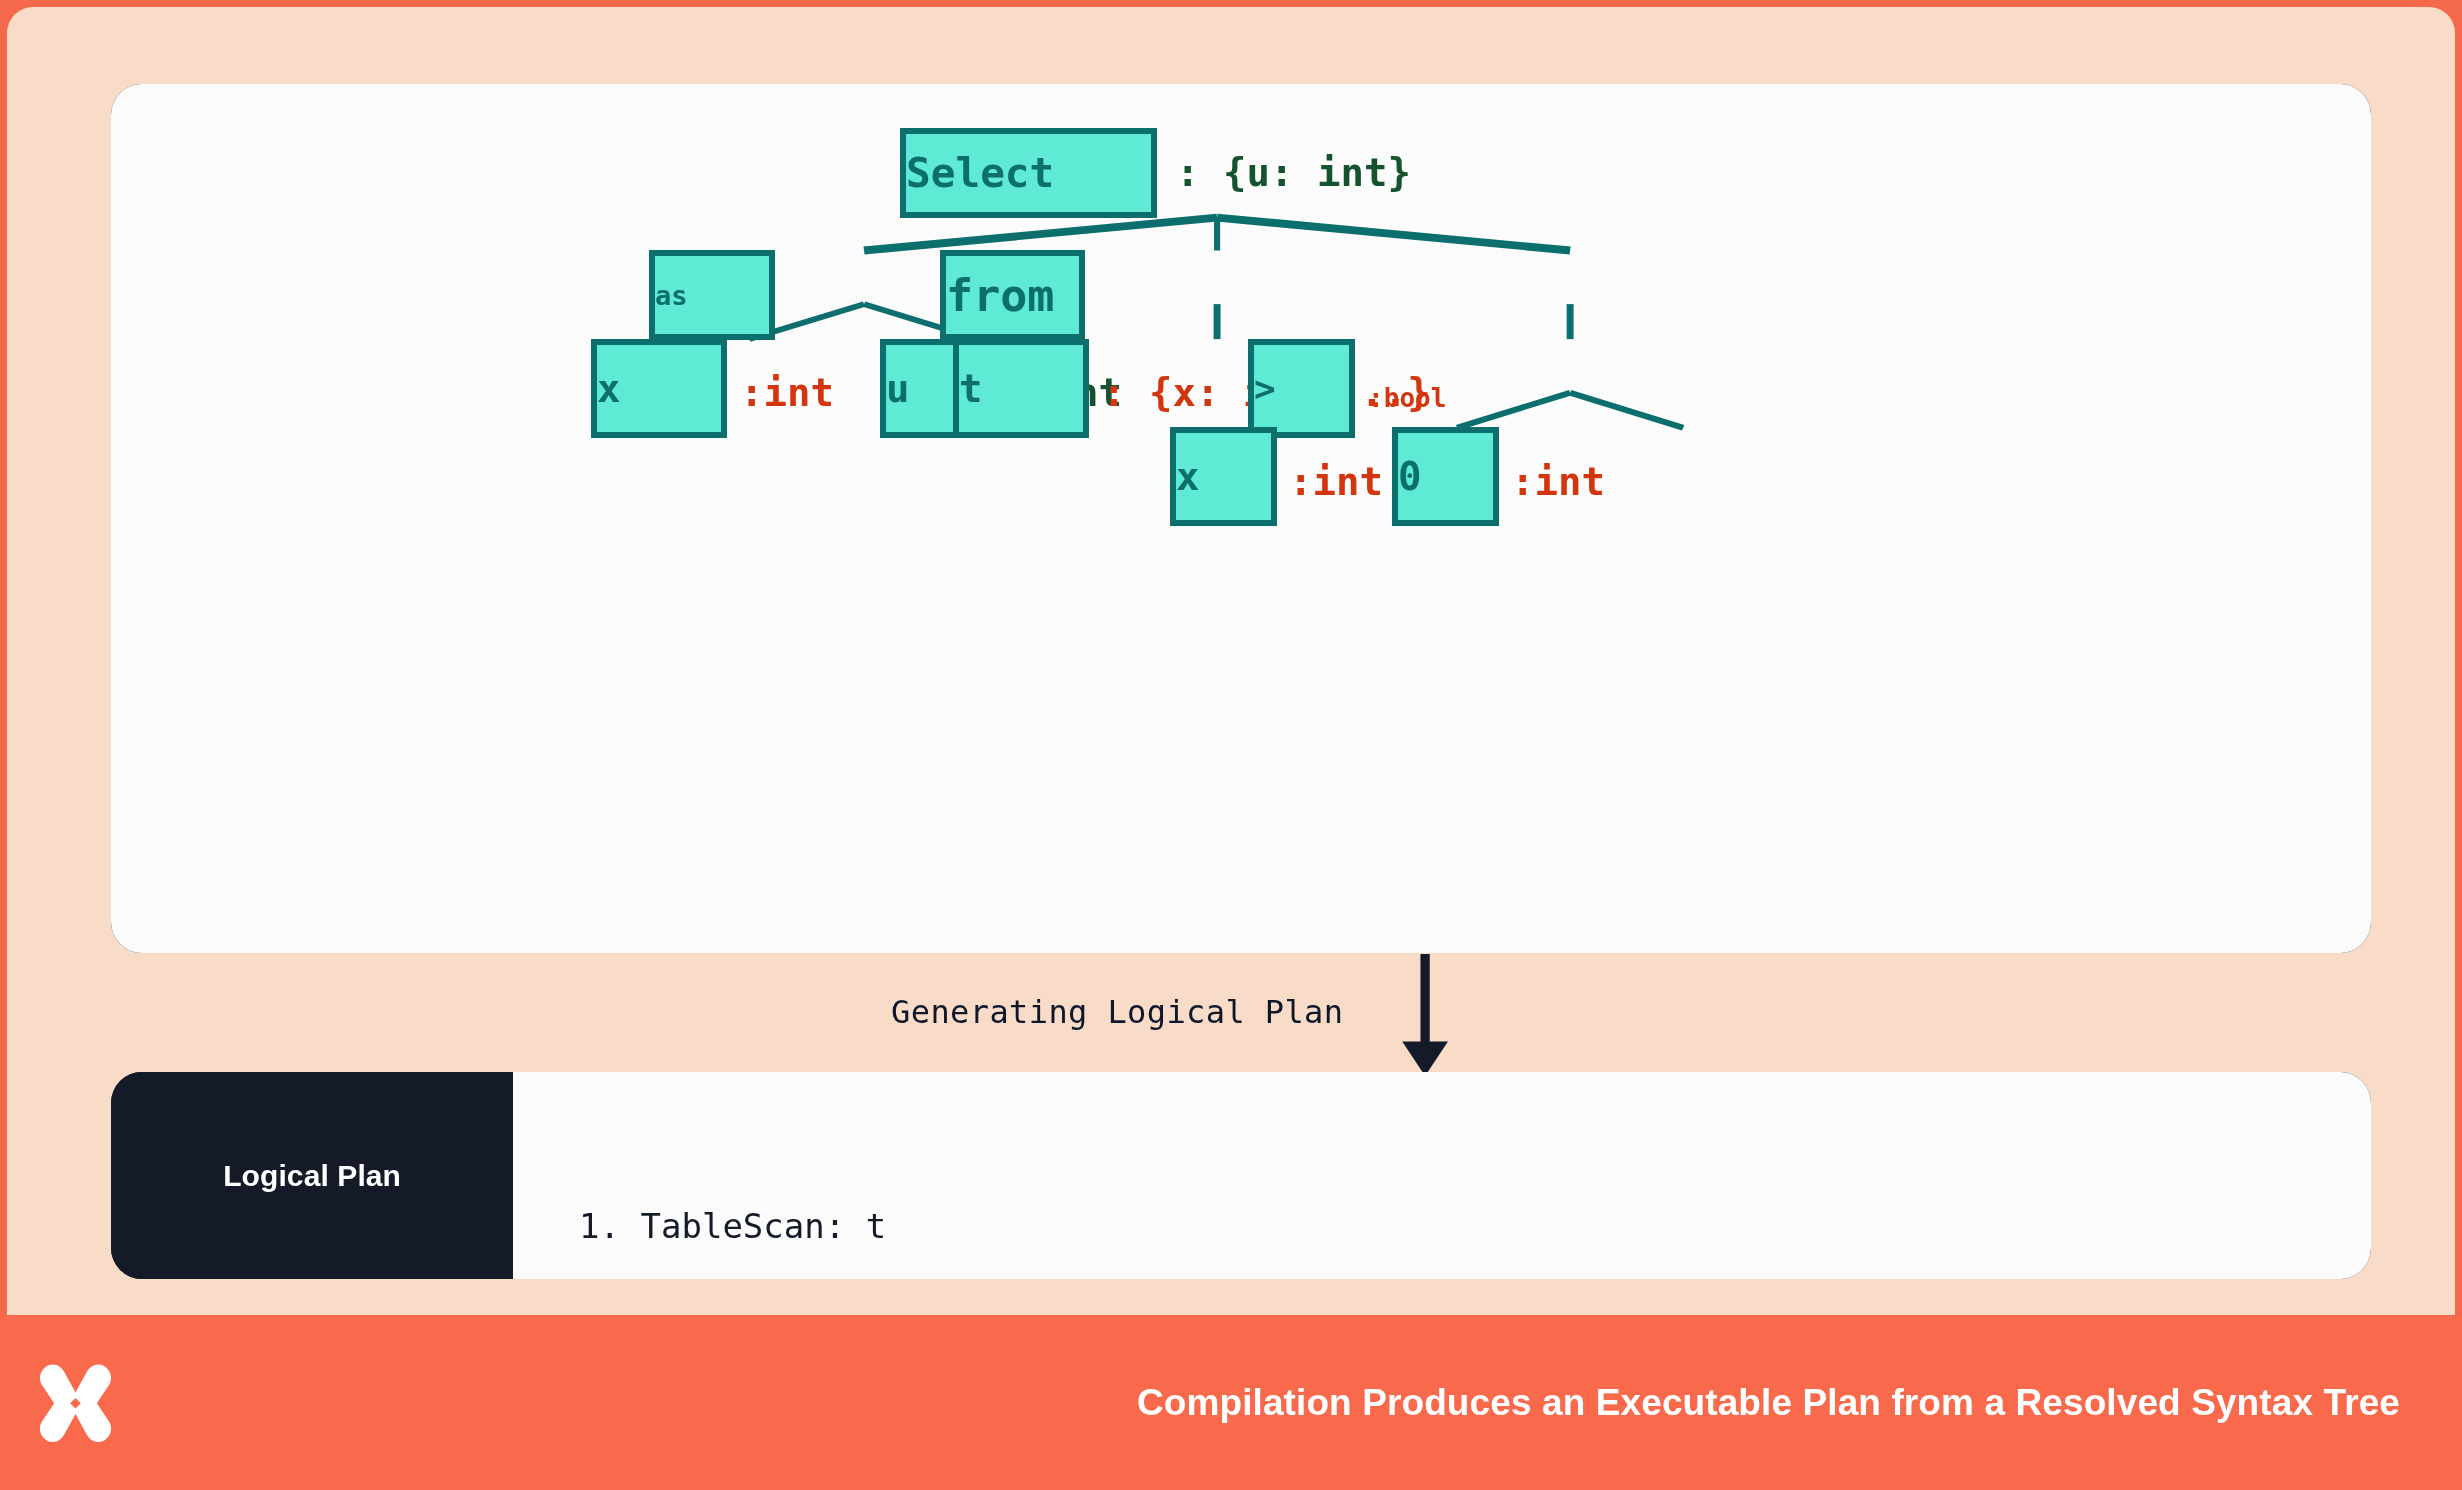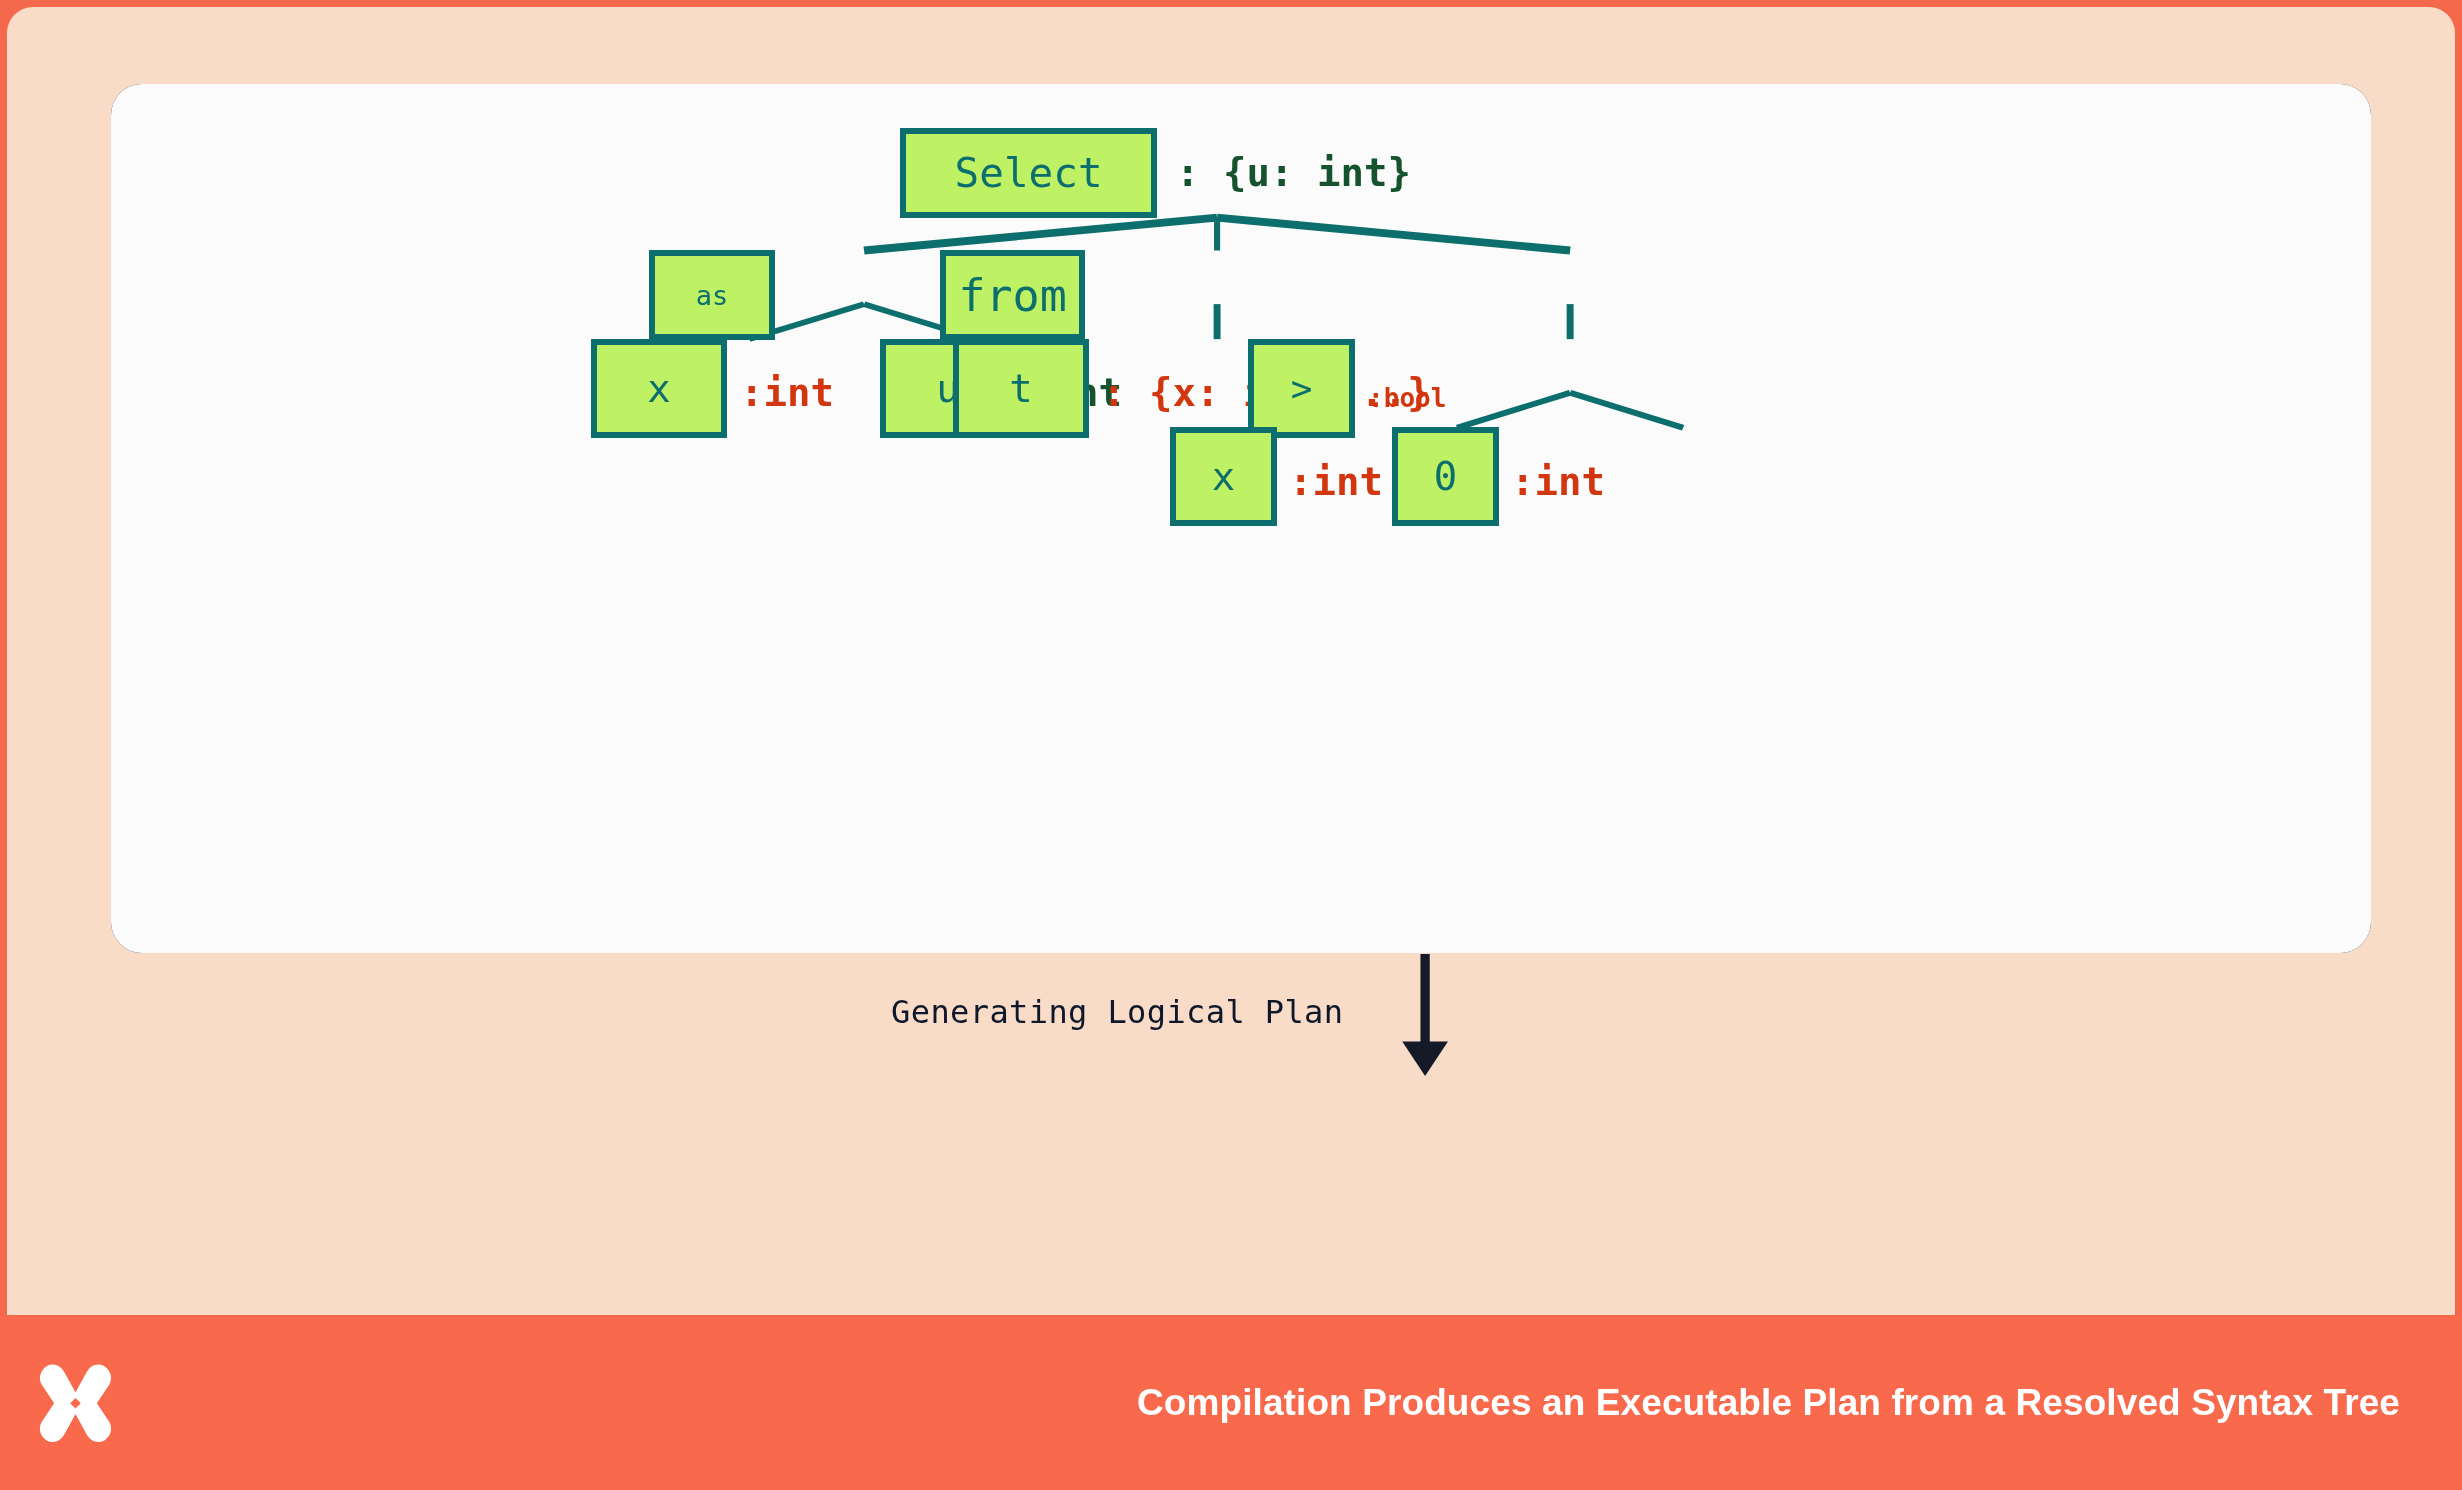--- a/index.html
+++ b/index.html
@@ -82,28 +82,28 @@
   }
   #tree-layer {
     position: absolute;
     left: 0; top: 0;
     width: 100%; height: 100%;
   }
 
   .node {
     position: absolute;
     box-sizing: border-box;
-    background: #bef264;
+    background: #5eead4;
     border: 6.4px solid #0D6E6E;
     display: flex;
     align-items: center;
-    justify-content: center;
+    justify-content: flex-start;
     color: #0D6E6E;
     font-family: "DejaVu Sans Mono", "Liberation Mono", monospace;
-    font-weight: 400;
+    font-weight: 700;
     white-space: pre;
   }
   .ann {
     position: absolute;
     font-family: "DejaVu Sans Mono", "Liberation Mono", monospace;
     font-weight: 700;
     white-space: pre;
     line-height: 1;
   }
   .ann-dark { color: #14532d; }
@@ -252,20 +252,32 @@
     </div>
 
     <div id="flow">
       <svg id="flow-arrow" viewBox="0 0 3161 170" preserveAspectRatio="none">
         <path d="M1838 0 L1838 128" stroke="#151A28" stroke-width="13" fill="none"></path>
         <path d="M1806 122 L1870 122 L1838 170 Z" fill="#151A28"></path>
       </svg>
       <div id="flow-label">Generating Logical Plan</div>
     </div>
 
+    <div class="card" id="card-plan">
+      <div class="card-label">
+        <span>Logical Plan</span>
+      </div>
+      <div class="card-body">
+        <ul id="plan-list">
+          <li>1. TableScan: t</li>
+          
+          
+        </ul>
+      </div>
+    </div>
 
   </div>
 
   <div id="footer">
     <svg id="footer-logo" viewBox="0 0 100 100">
       <g fill="#FFFFFF">
         <path d="M12 20 A14 14 0 0 1 32 8 L92 46 A10 10 0 0 1 88 64 L30 92 A14 14 0 0 1 10 78 Z" opacity="0"></path>
         <path d="M18 10 C26 6 34 10 38 18 L50 40 L62 18 C66 10 74 6 82 10 C90 15 92 24 88 31
                  L74 52 L88 73 C92 80 90 89 82 94 C74 98 66 94 62 86 L50 64 L38 86
                  C34 94 26 98 18 94 C10 89 8 80 12 73 L26 52 L12 31 C8 24 10 15 18 10 Z"></path>

